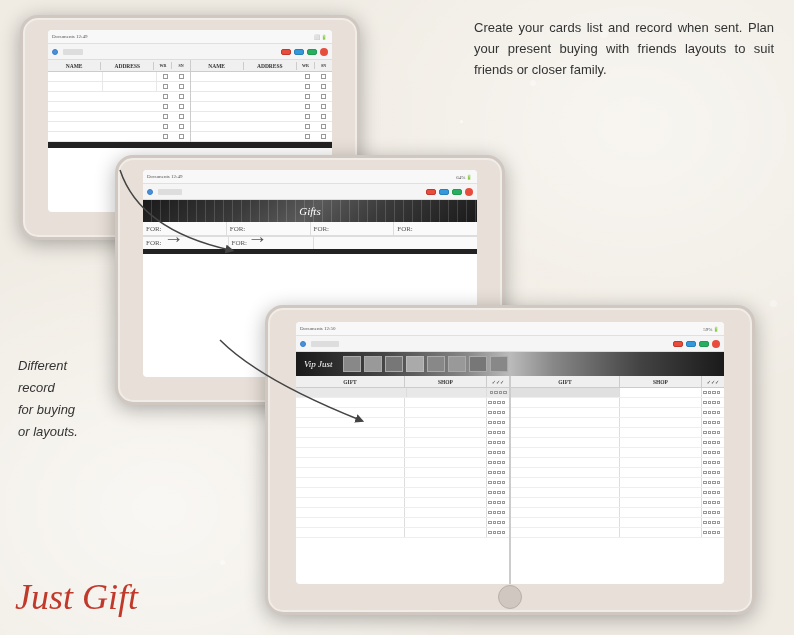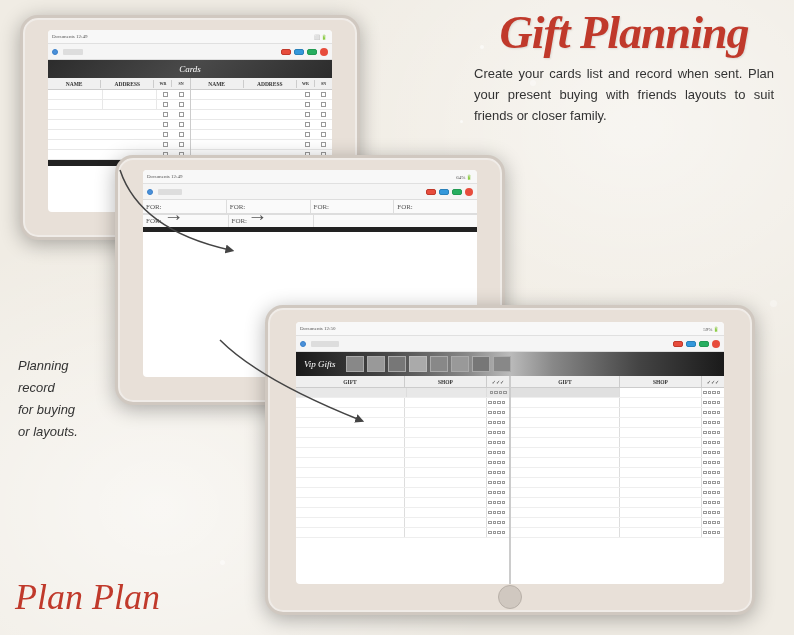--- a/index.html
+++ b/index.html
@@ -342,23 +342,20 @@
 
 <div class="sparkle" style="width:4px;height:4px;top:45px;left:480px;opacity:0.7"></div>
 <div class="sparkle" style="width:6px;height:6px;top:80px;left:530px;opacity:0.5"></div>
 <div class="sparkle" style="width:3px;height:3px;top:120px;left:460px;opacity:0.8"></div>
 <div class="sparkle" style="width:8px;height:8px;top:30px;left:600px;opacity:0.4"></div>
 <div class="sparkle" style="width:5px;height:5px;top:560px;left:220px;opacity:0.6"></div>
 <div class="sparkle" style="width:4px;height:4px;top:590px;left:400px;opacity:0.5"></div>
 <div class="sparkle" style="width:7px;height:7px;top:300px;left:770px;opacity:0.4"></div>
 
 <div class="title-area">
-  <div>
-    <span class="title-gift" style="font-size:46px; letter-spacing:-1px;">Gift Planning</span>
-  </div>
   <div class="description-text">Create your cards list and record when sent.  Plan your present buying with friends layouts to suit friends or closer  family.</div>
 </div>
 
 <div class="tablet tablet-1">
   <div class="tablet-screen">
 
     <div class="screen-topbar">
       <span style="font-size:5px;">Documents  12:49</span>
       <span style="font-size:5px;">⬜ 🔋</span>
     </div>
@@ -366,23 +363,20 @@
     <div class="screen-toolbar">
       <div class="toolbar-dot blue"></div>
       <div style="width:20px;height:6px;background:#ddd;border-radius:1px;margin-left:2px;"></div>
       <div style="flex:1;"></div>
       <div class="toolbar-dot pencil-red"></div>
       <div class="toolbar-dot pencil-blue"></div>
       <div class="toolbar-dot pencil-green"></div>
       <div class="toolbar-dot x-btn"></div>
     </div>
 
-    <div class="cards-header">
-      <span class="cards-title">Cards</span>
-    </div>
 
     <div class="cards-table">
 
       <div class="cards-half">
         <div class="cards-col-header">
           <div class="col-name">NAME</div>
           <div class="col-address">ADDRESS</div>
           <div class="col-small" style="font-size:4px;">WR</div>
           <div class="col-small" style="font-size:4px;">SN</div>
         </div>
@@ -555,20 +549,25 @@
     <div class="screen-toolbar">
       <div class="toolbar-dot blue"></div>
       <div style="width:24px;height:6px;background:#ddd;border-radius:1px;margin-left:2px;"></div>
       <div style="flex:1;"></div>
       <div class="toolbar-dot pencil-red"></div>
       <div class="toolbar-dot pencil-blue"></div>
       <div class="toolbar-dot pencil-green"></div>
       <div class="toolbar-dot x-btn"></div>
     </div>
 
+    <div class="gifts-header">
+
+      <div style="position:absolute;inset:0;background:repeating-linear-gradient(90deg,transparent,transparent 8px,rgba(255,255,255,0.15) 8px,rgba(255,255,255,0.15) 9px);"></div>
+      <span class="gifts-header-text">Gifts</span>
+    </div>
 
     <div style="display:flex;height:14px;border-bottom:1px solid #ddd;background:#fafafa;">
       <div style="flex:1;border-right:1px solid #ddd;display:flex;align-items:center;padding-left:3px;font-size:7px;color:#555;">FOR:</div>
       <div style="flex:1;border-right:1px solid #ddd;display:flex;align-items:center;padding-left:3px;font-size:7px;color:#555;">FOR:</div>
       <div style="flex:1;border-right:1px solid #ddd;display:flex;align-items:center;padding-left:3px;font-size:7px;color:#555;">FOR:</div>
       <div style="flex:1;display:flex;align-items:center;padding-left:3px;font-size:7px;color:#555;">FOR:</div>
     </div>
 
     <div style="flex:1;display:flex;position:relative;">
       <div style="flex:1;border-right:1px solid #ddd;position:relative;">
@@ -604,21 +603,21 @@
       <div class="toolbar-dot blue"></div>
       <div style="width:28px;height:6px;background:#ddd;border-radius:1px;margin-left:2px;"></div>
       <div style="flex:1;"></div>
       <div class="toolbar-dot pencil-red"></div>
       <div class="toolbar-dot pencil-blue"></div>
       <div class="toolbar-dot pencil-green"></div>
       <div class="toolbar-dot x-btn"></div>
     </div>
 
     <div class="vip-header">
-      <span class="vip-title">Vip Gifts</span>
+      <span class="vip-title">Vip Just</span>
 
       <div style="display:flex;gap:3px;margin-left:5px;">
         <div style="width:18px;height:16px;background:#888;border:1px solid #aaa;"></div>
         <div style="width:18px;height:16px;background:#999;border:1px solid #aaa;"></div>
         <div style="width:18px;height:16px;background:#777;border:1px solid #aaa;"></div>
         <div style="width:18px;height:16px;background:#aaa;border:1px solid #bbb;"></div>
         <div style="width:18px;height:16px;background:#888;border:1px solid #aaa;"></div>
         <div style="width:18px;height:16px;background:#999;border:1px solid #aaa;"></div>
         <div style="width:18px;height:16px;background:#777;border:1px solid #aaa;"></div>
         <div style="width:18px;height:16px;background:#888;border:1px solid #aaa;"></div>
@@ -970,21 +969,21 @@
 <svg class="arrow-svg" style="top:320px;left:200px;width:180px;height:120px;" viewBox="0 0 180 120">
   <path d="M 20 20 Q 60 60 160 100" stroke="#444" stroke-width="1.5" fill="none" marker-end="url(#arrow2)"></path>
   <defs>
     <marker id="arrow2" markerWidth="6" markerHeight="6" refX="3" refY="3" orient="auto">
       <path d="M0,0 L6,3 L0,6 Z" fill="#444"></path>
     </marker>
   </defs>
 </svg>
 
 <div class="side-text">
-  <span>Planning</span><br>
+  <span>Different</span><br>
   <span>record</span><br>
   <span>for buying</span><br>
   <span>or layouts.</span>
 </div>
 
 <div class="brand-area">
-  <div class="brand-just-plan">Plan Plan</div>
+  <div class="brand-just-plan">Just Gift</div>
 </div>
 
 </body></html>

